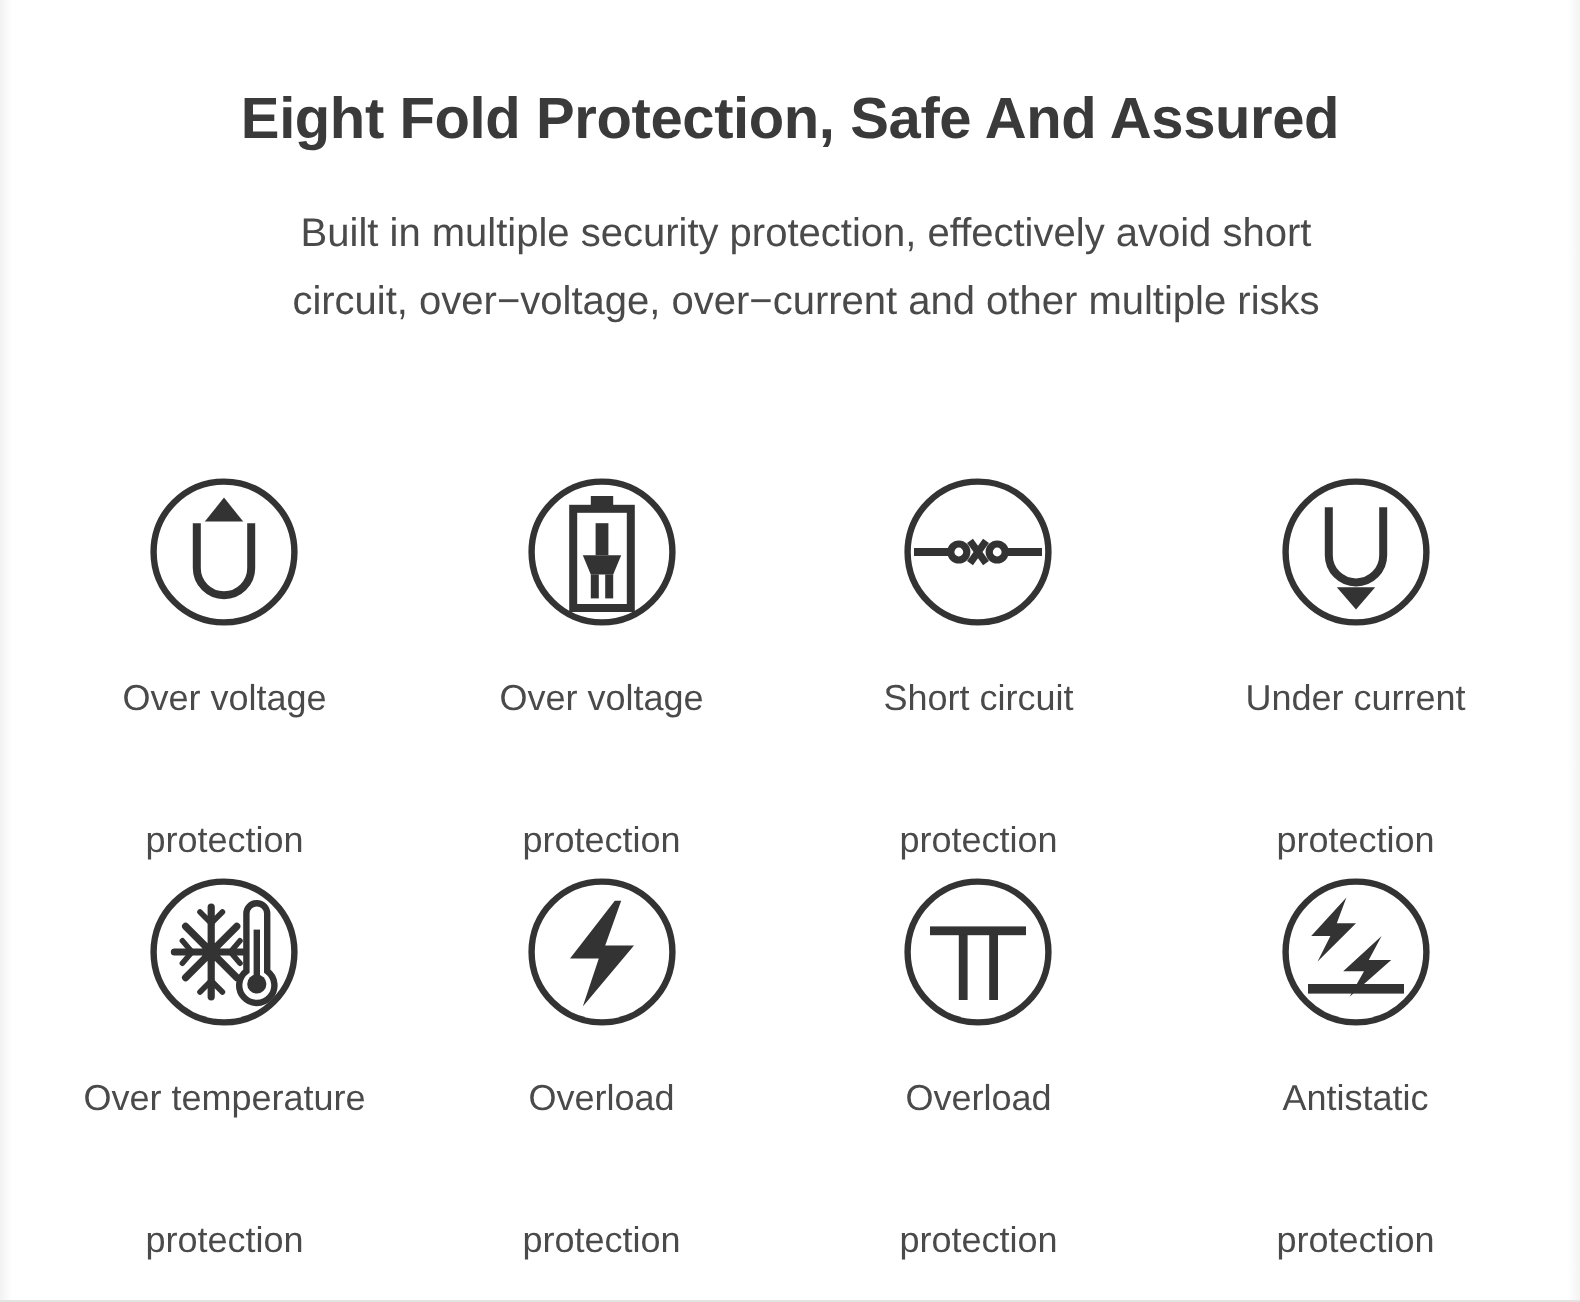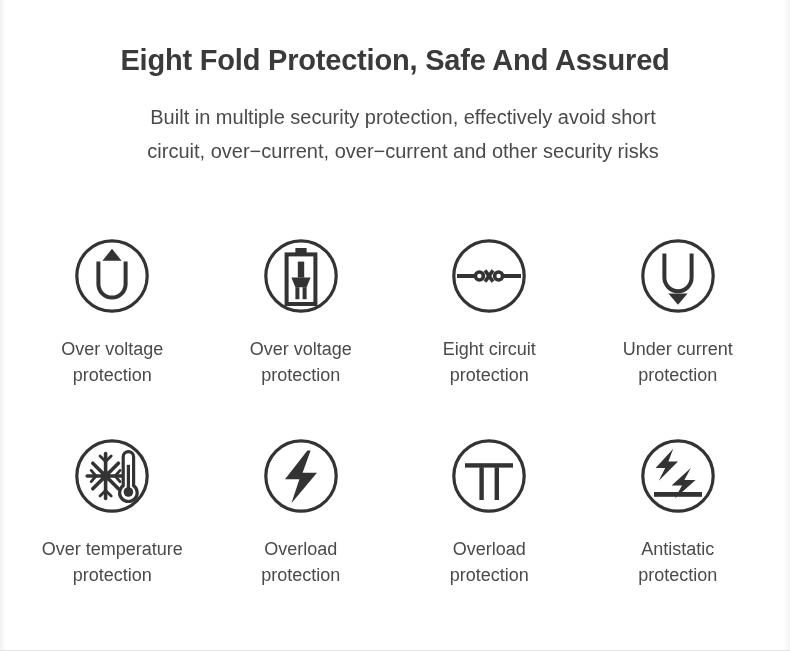--- a/index.html
+++ b/index.html
@@ -69,32 +69,32 @@
     display:block;
   }
   .cap {
     margin-top:20px;
     text-align:center;
     font-size:18px;
     line-height:26px;
     color:#4a4a4a;
     white-space:nowrap;
   }
-  .cap .l2 { display:block; }
+  .cap .l2 { display:block;margin-top:45px; }
 </style>
 </head>
 <body>
 
 <div id="page">
 
   <div class="headline">Eight Fold Protection, Safe And Assured</div>
 
   <div class="subcopy">
     <span class="line">Built in multiple security protection, effectively avoid short</span>
-    <span class="line">circuit, over−current, over−current and other security risks</span>
+    <span class="line">circuit, over−voltage, over−current and other multiple risks</span>
   </div>
 
   <div class="grid">
 
     <div class="row row1">
 
       <div class="cell">
         <svg class="badge" viewBox="0 0 100 100">
           <circle cx="50" cy="50" r="44" fill="none" stroke="#333" stroke-width="4"></circle>
           <path d="M33 32 V60 a17 17 0 0 0 34 0 V32" fill="none" stroke="#333" stroke-width="5" stroke-linecap="butt"></path>
@@ -126,21 +126,21 @@
         <svg class="badge" viewBox="0 0 100 100">
           <circle cx="50" cy="50" r="44" fill="none" stroke="#333" stroke-width="4"></circle>
           <line x1="10" y1="50" x2="33" y2="50" stroke="#333" stroke-width="5"></line>
           <line x1="67" y1="50" x2="90" y2="50" stroke="#333" stroke-width="5"></line>
           <circle cx="38" cy="50" r="5" fill="none" stroke="#333" stroke-width="4.5"></circle>
           <circle cx="62" cy="50" r="5" fill="none" stroke="#333" stroke-width="4.5"></circle>
           <line x1="45" y1="43" x2="55" y2="57" stroke="#333" stroke-width="4.5"></line>
           <line x1="55" y1="43" x2="45" y2="57" stroke="#333" stroke-width="4.5"></line>
         </svg>
         <div class="cap">
-          <span>Eight circuit</span>
+          <span>Short circuit</span>
           <span class="l2">protection</span>
         </div>
       </div>
 
       <div class="cell">
         <svg class="badge" viewBox="0 0 100 100">
           <circle cx="50" cy="50" r="44" fill="none" stroke="#333" stroke-width="4"></circle>
           <path d="M33 22 V52 a17 17 0 0 0 34 0 V22" fill="none" stroke="#333" stroke-width="5" stroke-linecap="butt"></path>
           <polygon points="50,86 62,72 38,72" fill="#333"></polygon>
         </svg>

